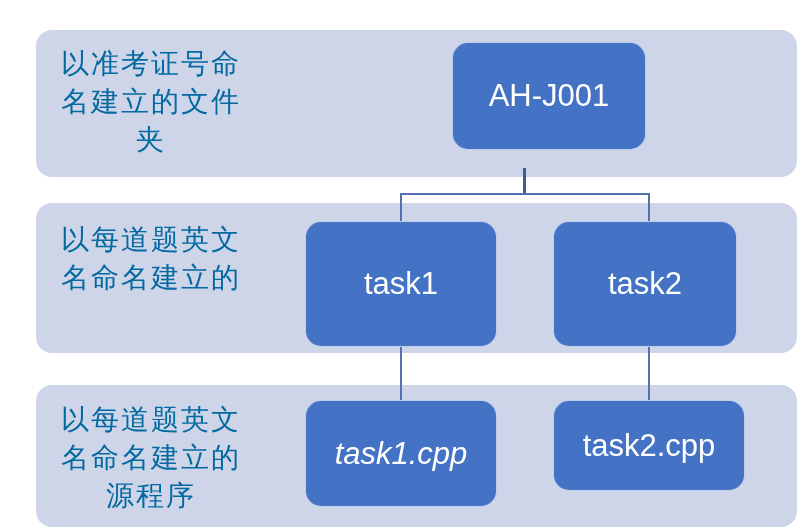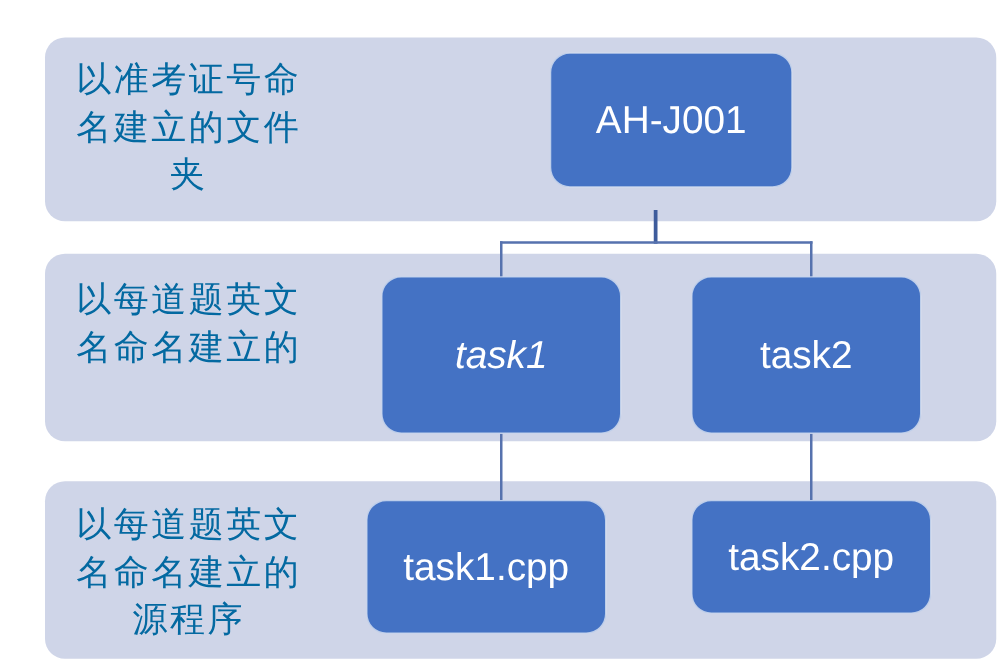--- a/index.html
+++ b/index.html
@@ -61,24 +61,24 @@
     border: 1.5px solid rgba(255,255,255,0.65);
     border-radius: 16px;
     box-sizing: border-box;
     color: #ffffff;
     font-size: 31px;
     display: flex;
     align-items: center;
     justify-content: center;
     white-space: nowrap;
   }
-  .node-root  { left: 440px; top: 42px;  width: 194px; height: 108px; }
-  .node-t1    { left: 305px; top: 221px; width: 192px; height: 126px; font-style: italic; }
+  .node-root  { left: 452px; top: 42px;  width: 194px; height: 108px; }
+  .node-t1    { left: 305px; top: 221px; width: 192px; height: 126px; }
   .node-t2    { left: 553px; top: 221px; width: 184px; height: 126px; }
-  .node-t1cpp { left: 293px; top: 400px; width: 192px; height: 107px; }
+  .node-t1cpp { left: 305px; top: 400px; width: 192px; height: 107px; font-style: italic; }
   .node-t2cpp { left: 553px; top: 400px; width: 192px; height: 91px; }
 </style>
 </head>
 <body>
 
 <div class="canvas">
 
   <div class="band band-1"></div>
   <div class="band band-2"></div>
   <div class="band band-3"></div>

